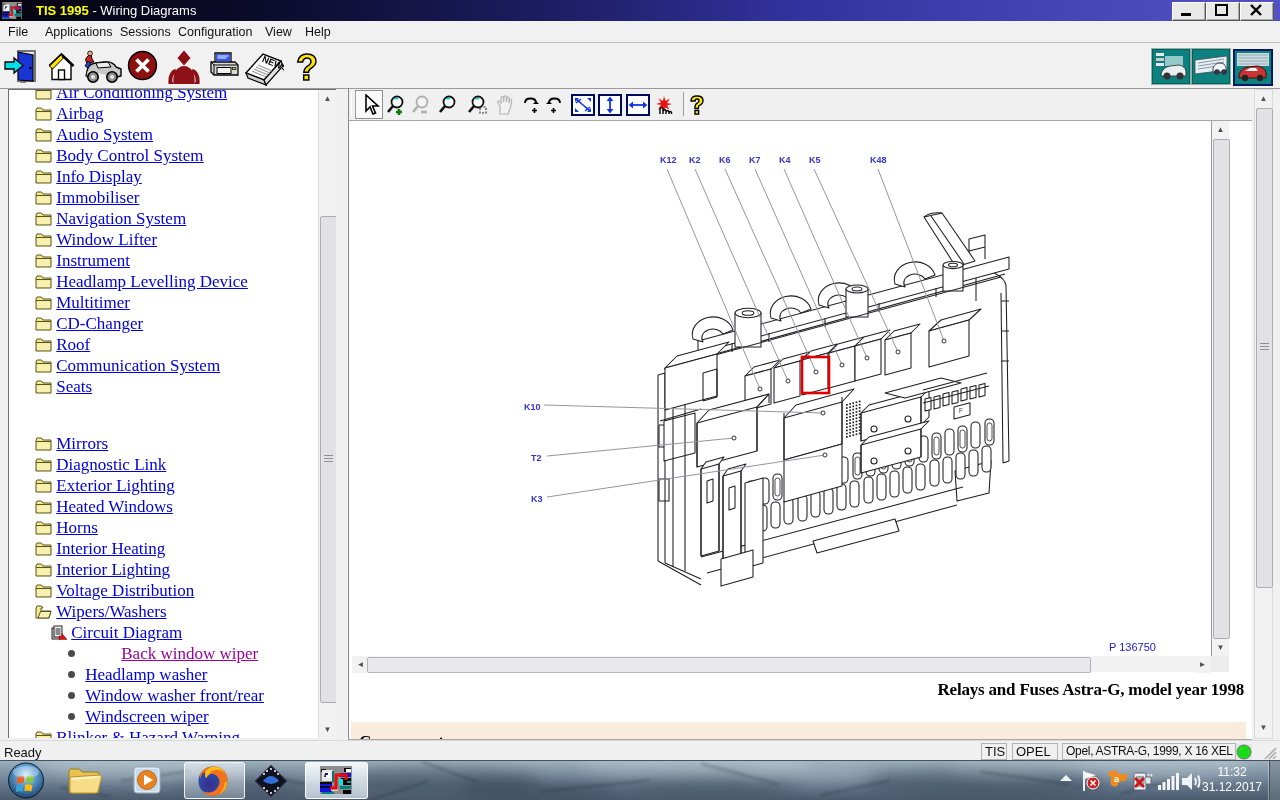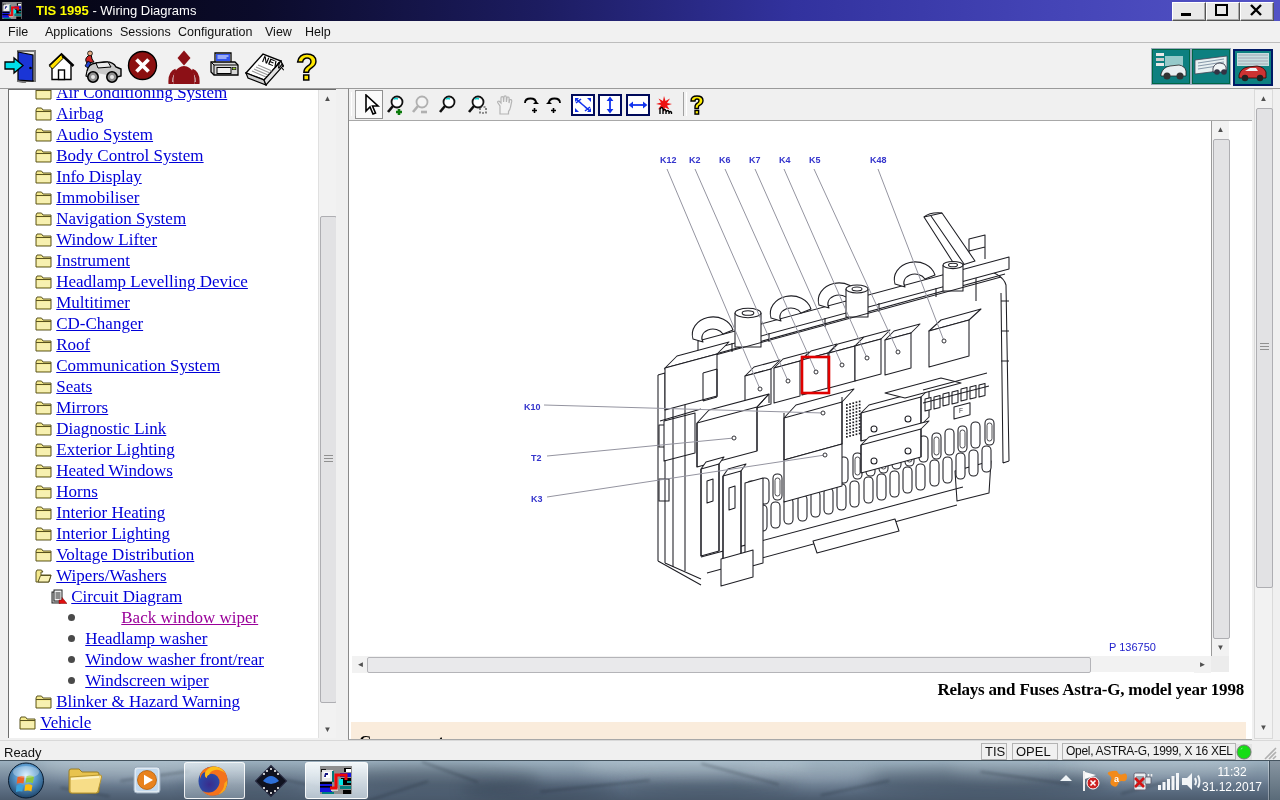--- a/index.html
+++ b/index.html
@@ -253,21 +253,21 @@
 <div class="trow" style="padding-left:26px;"><svg width="17" height="14" viewBox="0 0 17 14">
             <path d="M1 3 L1 13 L16 13 L16 3 L8 3 L6.5 1 L2 1 L1 3 Z" fill="#f4e98c" stroke="#5a5420" stroke-width="1"></path>
             <path d="M1 4.5 L16 4.5" stroke="#5a5420" stroke-width="1"></path>
             <rect x="2" y="5.5" width="13" height="6.5" fill="#f7f0b0"></rect>
           </svg>&nbsp;<a>Communication System</a></div>
 <div class="trow" style="padding-left:26px;"><svg width="17" height="14" viewBox="0 0 17 14">
             <path d="M1 3 L1 13 L16 13 L16 3 L8 3 L6.5 1 L2 1 L1 3 Z" fill="#f4e98c" stroke="#5a5420" stroke-width="1"></path>
             <path d="M1 4.5 L16 4.5" stroke="#5a5420" stroke-width="1"></path>
             <rect x="2" y="5.5" width="13" height="6.5" fill="#f7f0b0"></rect>
           </svg>&nbsp;<a>Seats</a></div>
-<div class="trow" style="padding-left:26px;"><svg width="17" height="14" viewBox="0 0 17 14">
+<div class="trow" style="padding-left:26px;margin-top:36px;"><svg width="17" height="14" viewBox="0 0 17 14">
             <path d="M1 3 L1 13 L16 13 L16 3 L8 3 L6.5 1 L2 1 L1 3 Z" fill="#f4e98c" stroke="#5a5420" stroke-width="1"></path>
             <path d="M1 4.5 L16 4.5" stroke="#5a5420" stroke-width="1"></path>
             <rect x="2" y="5.5" width="13" height="6.5" fill="#f7f0b0"></rect>
           </svg>&nbsp;<a>Mirrors</a></div>
 <div class="trow" style="padding-left:26px;"><svg width="17" height="14" viewBox="0 0 17 14">
             <path d="M1 3 L1 13 L16 13 L16 3 L8 3 L6.5 1 L2 1 L1 3 Z" fill="#f4e98c" stroke="#5a5420" stroke-width="1"></path>
             <path d="M1 4.5 L16 4.5" stroke="#5a5420" stroke-width="1"></path>
             <rect x="2" y="5.5" width="13" height="6.5" fill="#f7f0b0"></rect>
           </svg>&nbsp;<a>Diagnostic Link</a></div>
 <div class="trow" style="padding-left:26px;"><svg width="17" height="14" viewBox="0 0 17 14">

